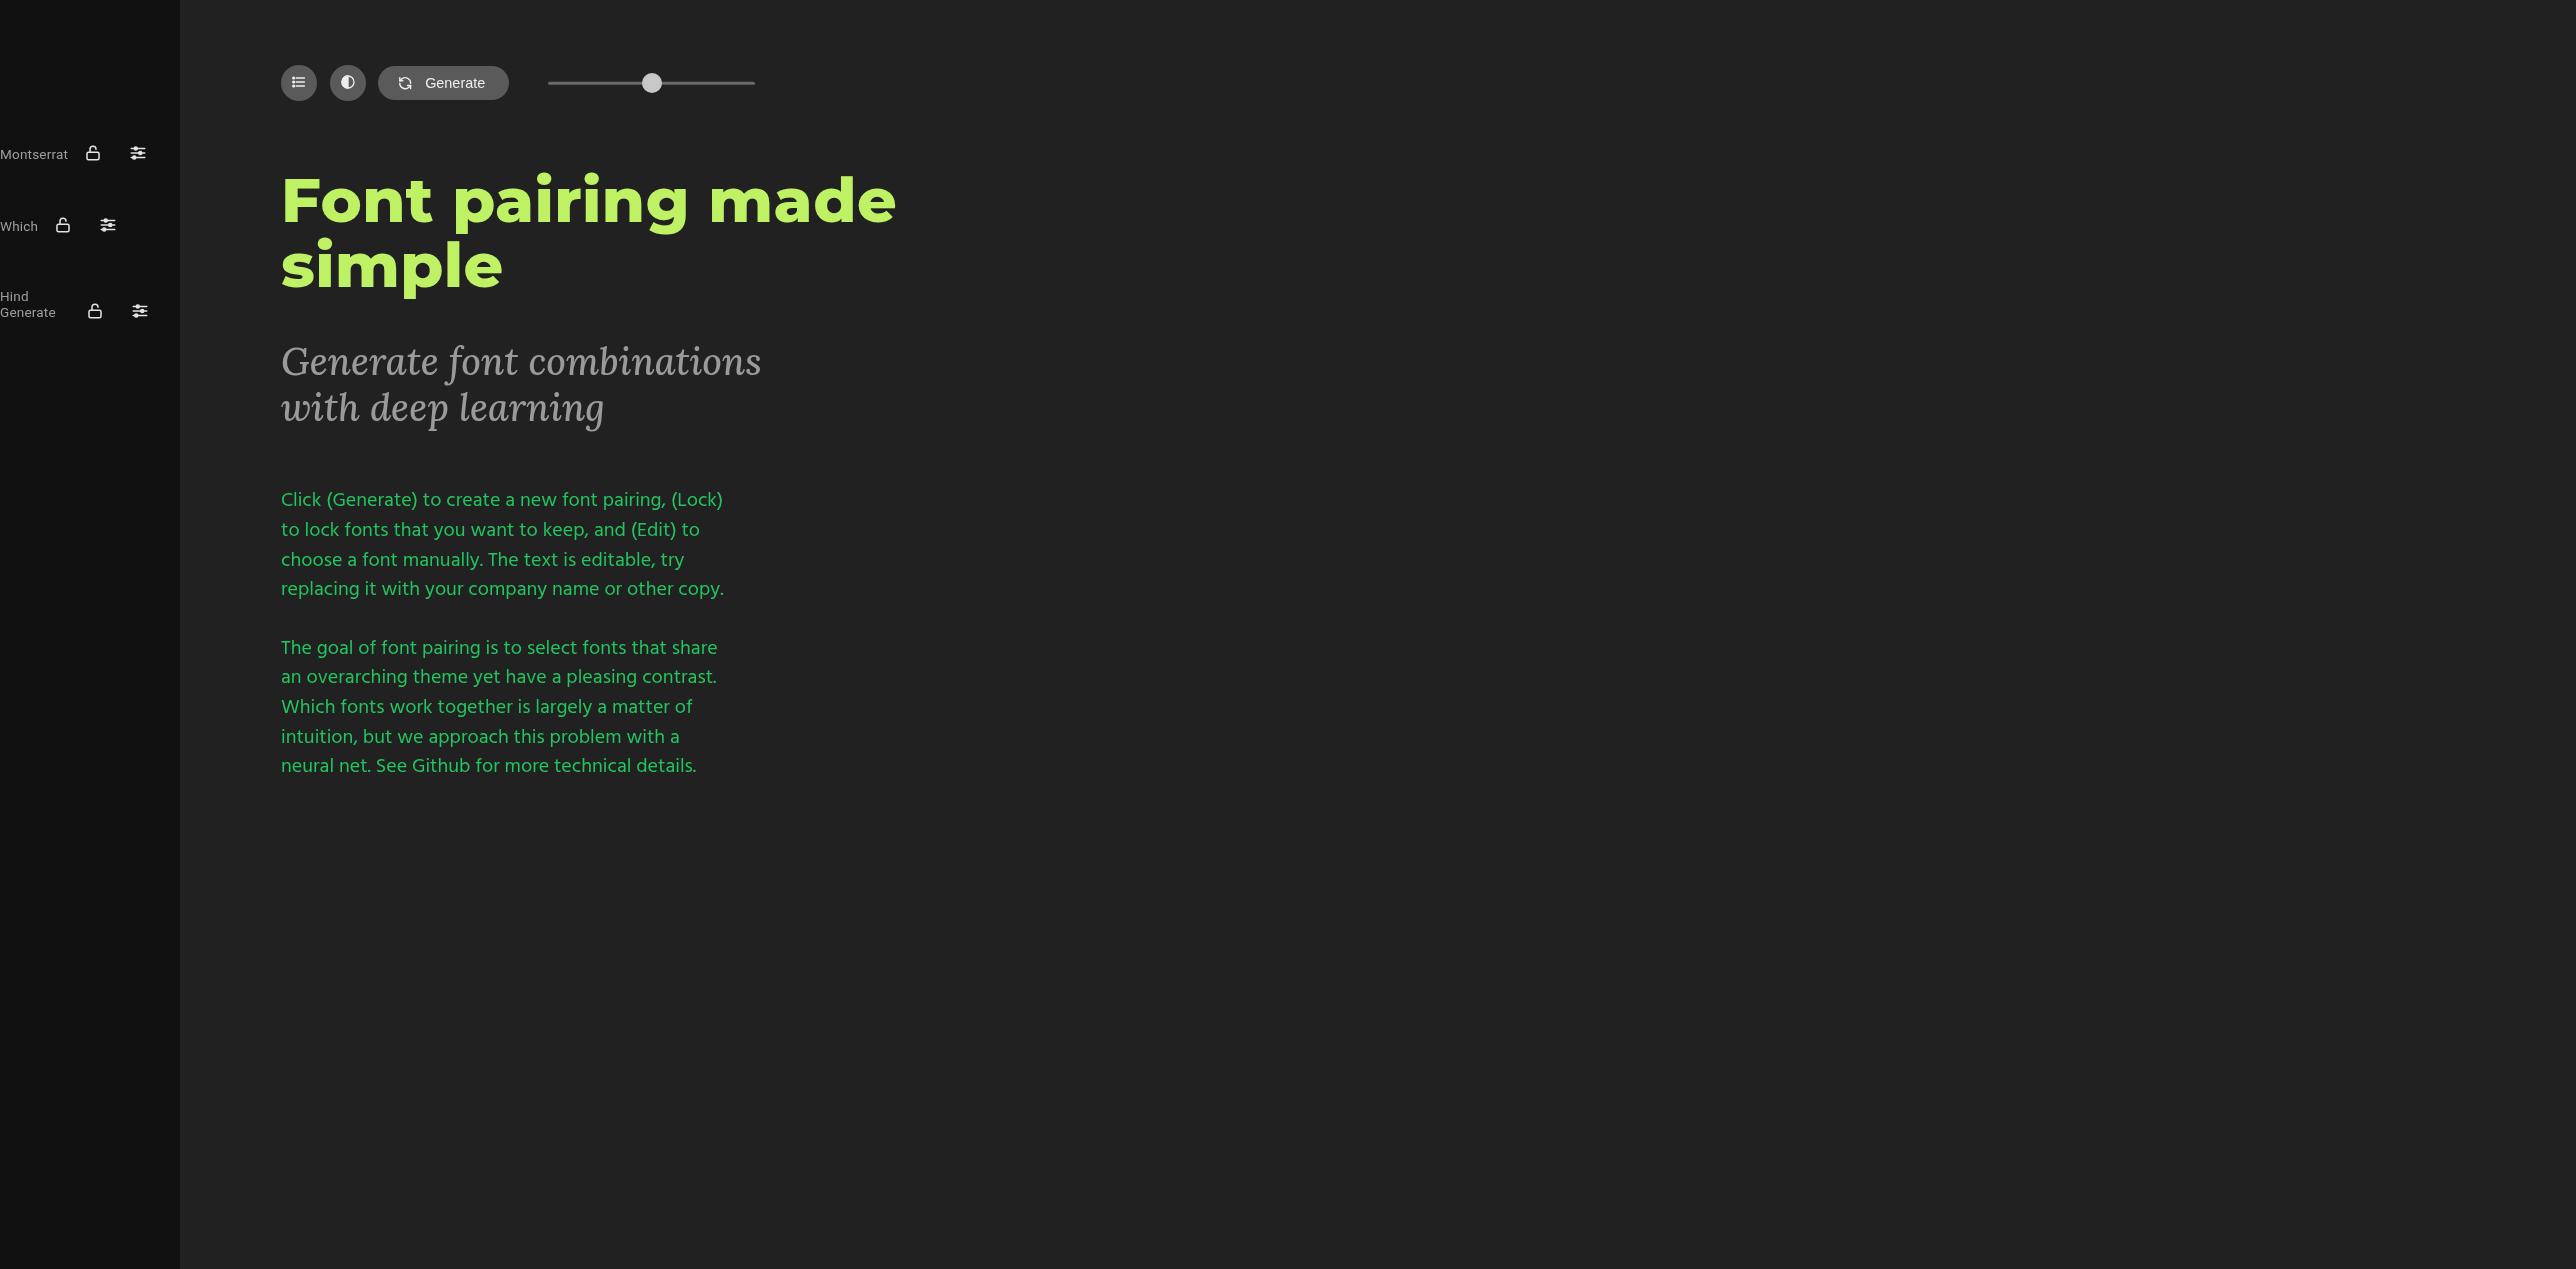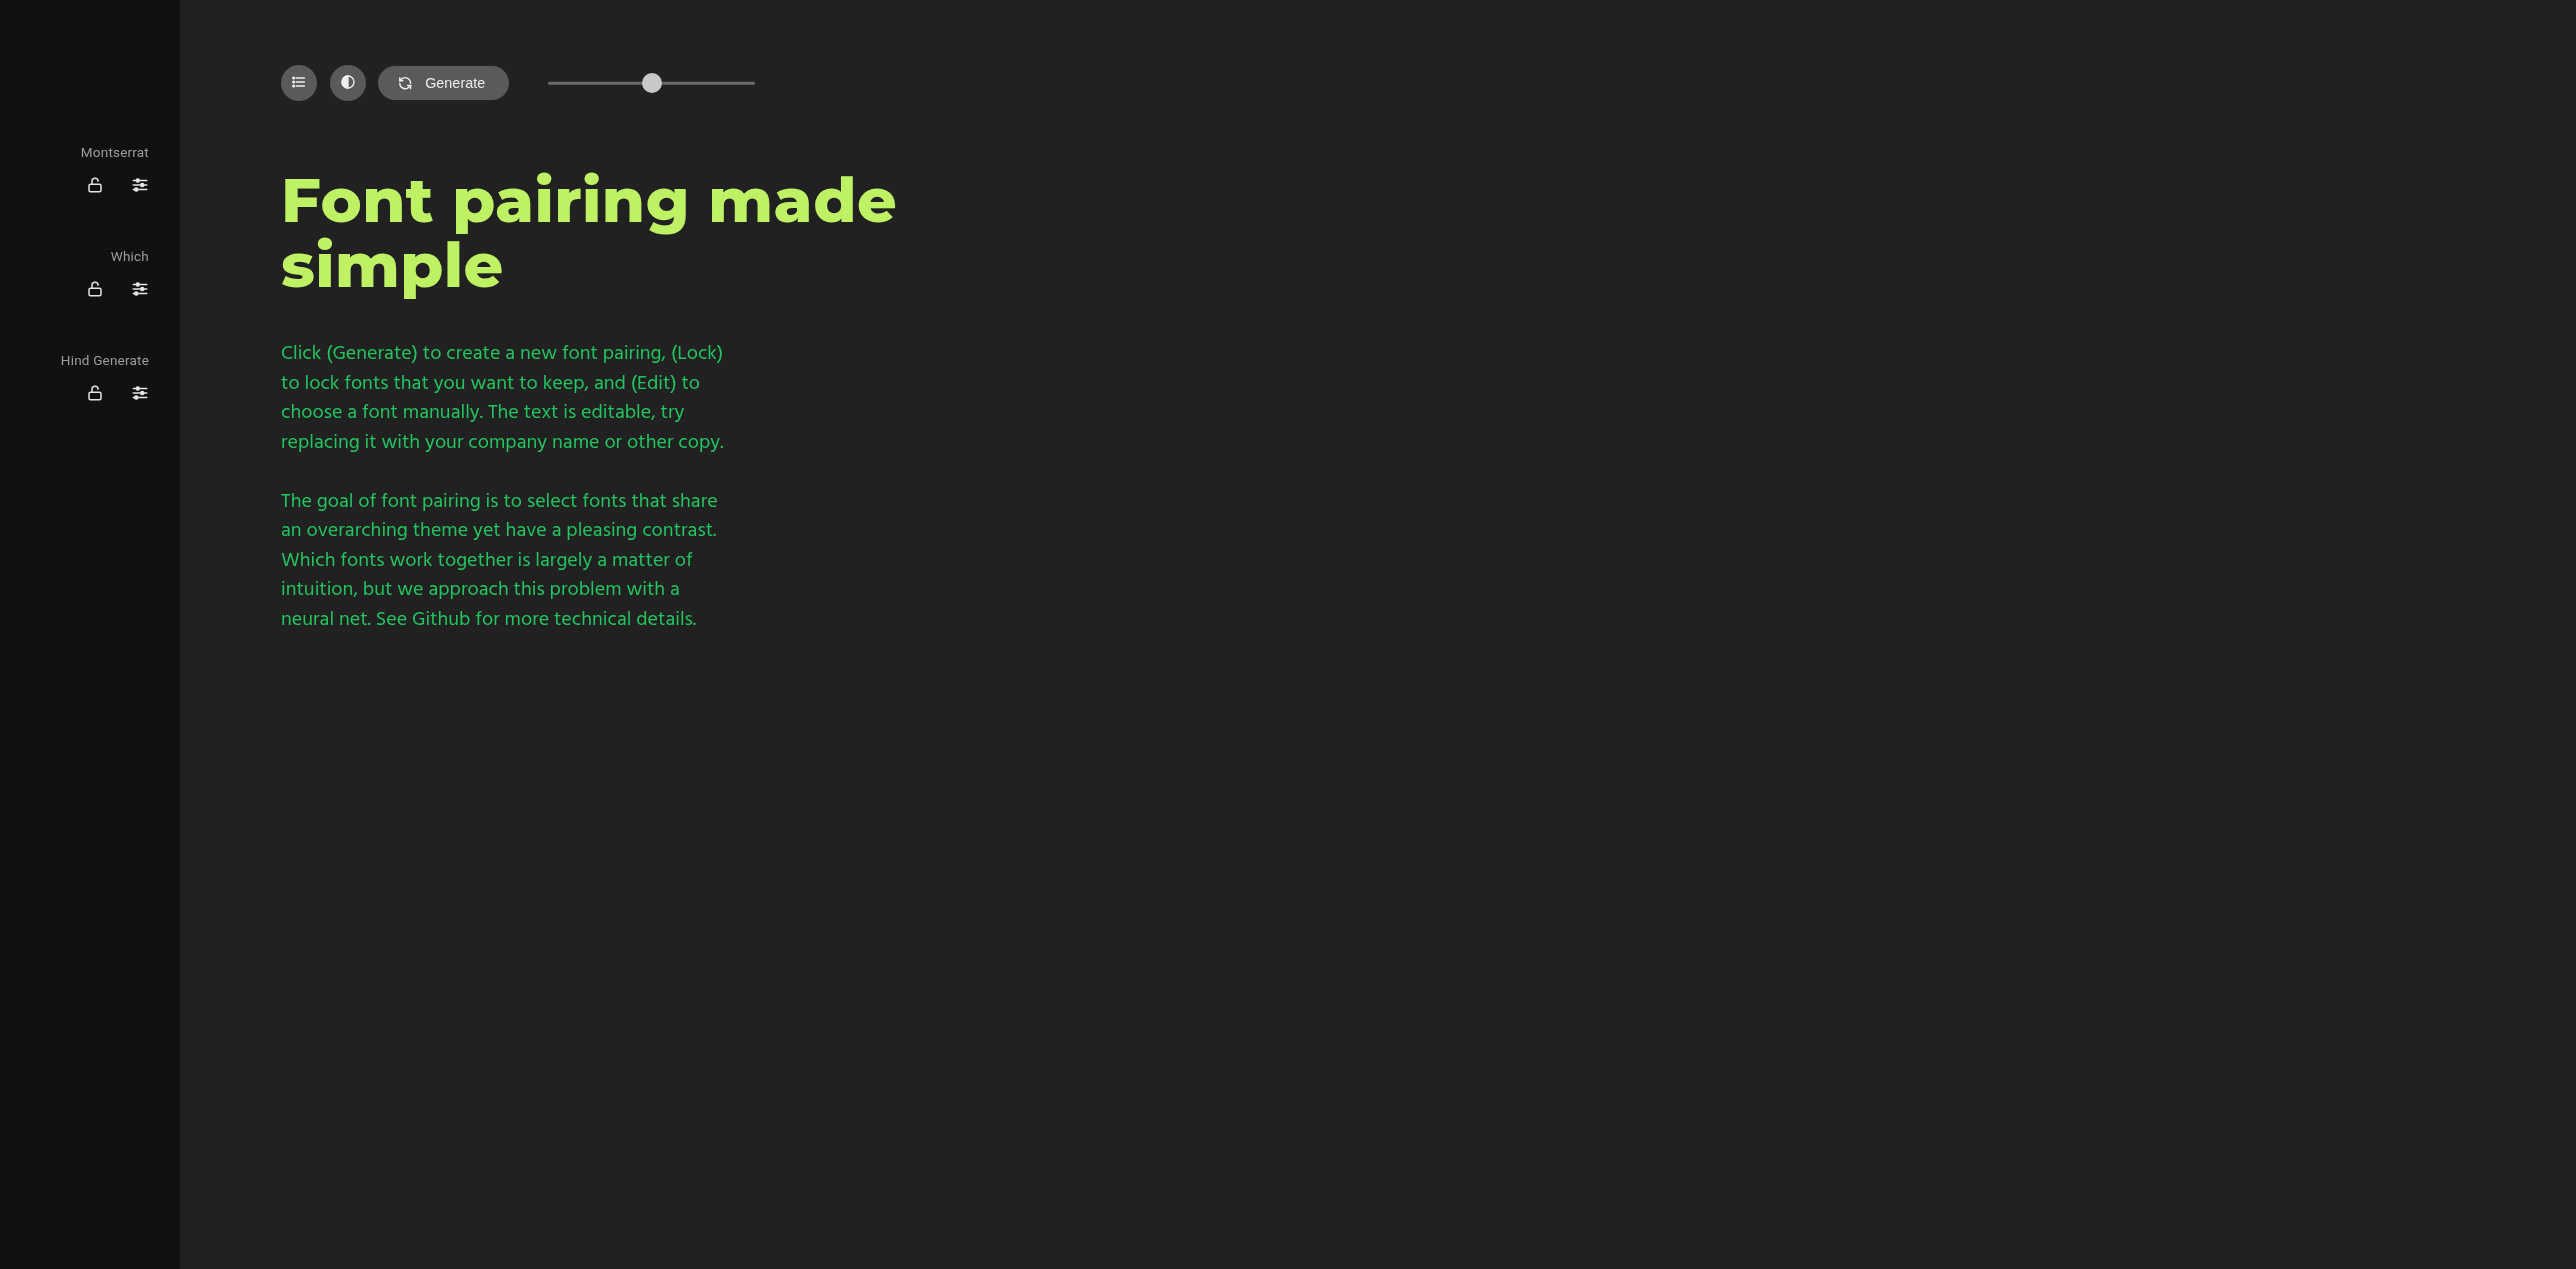--- a/index.html
+++ b/index.html
@@ -25,21 +25,21 @@
     padding-top: 144px;
     display: flex;
     flex-direction: column;
     align-items: flex-end;
     gap: 54px;
   }
   .font-slot {
     width: 100%;
     padding-right: 31px;
     display: flex;
-    flex-direction: column;
+    flex-direction: row;
     align-items: flex-end;
     gap: 16px;
   }
   .font-slot-label {
     font-size: 13.5px;
     color: #9d9d9d;
     font-weight: 400;
     letter-spacing: 0.2px;
   }
   .font-slot-icons {
@@ -287,20 +287,21 @@
       </button>
 
       <div class="slider-wrap">
         <div class="slider-track"></div>
         <div class="slider-thumb"></div>
       </div>
     </div>
 
     <div class="content">
       <h1 class="headline" contenteditable="true" style="">Font pairing made simple</h1>
+      <h2 class="subhead" contenteditable="true" style="">Generate font combinations with deep learning</h2>
       <div class="body-text" contenteditable="true" style="">
         <p>Click (Generate) to create a new font pairing, (Lock) to lock fonts that you want to keep, and (Edit) to choose a font manually. The text is editable, try replacing it with your company name or other copy.</p>
         <p>The goal of font pairing is to select fonts that share an overarching theme yet have a pleasing contrast. Which fonts work together is largely a matter of intuition, but we approach this problem with a neural net. See Github for more technical details.</p>
       </div>
     </div>
   </main>
 
 </div>
 
 

